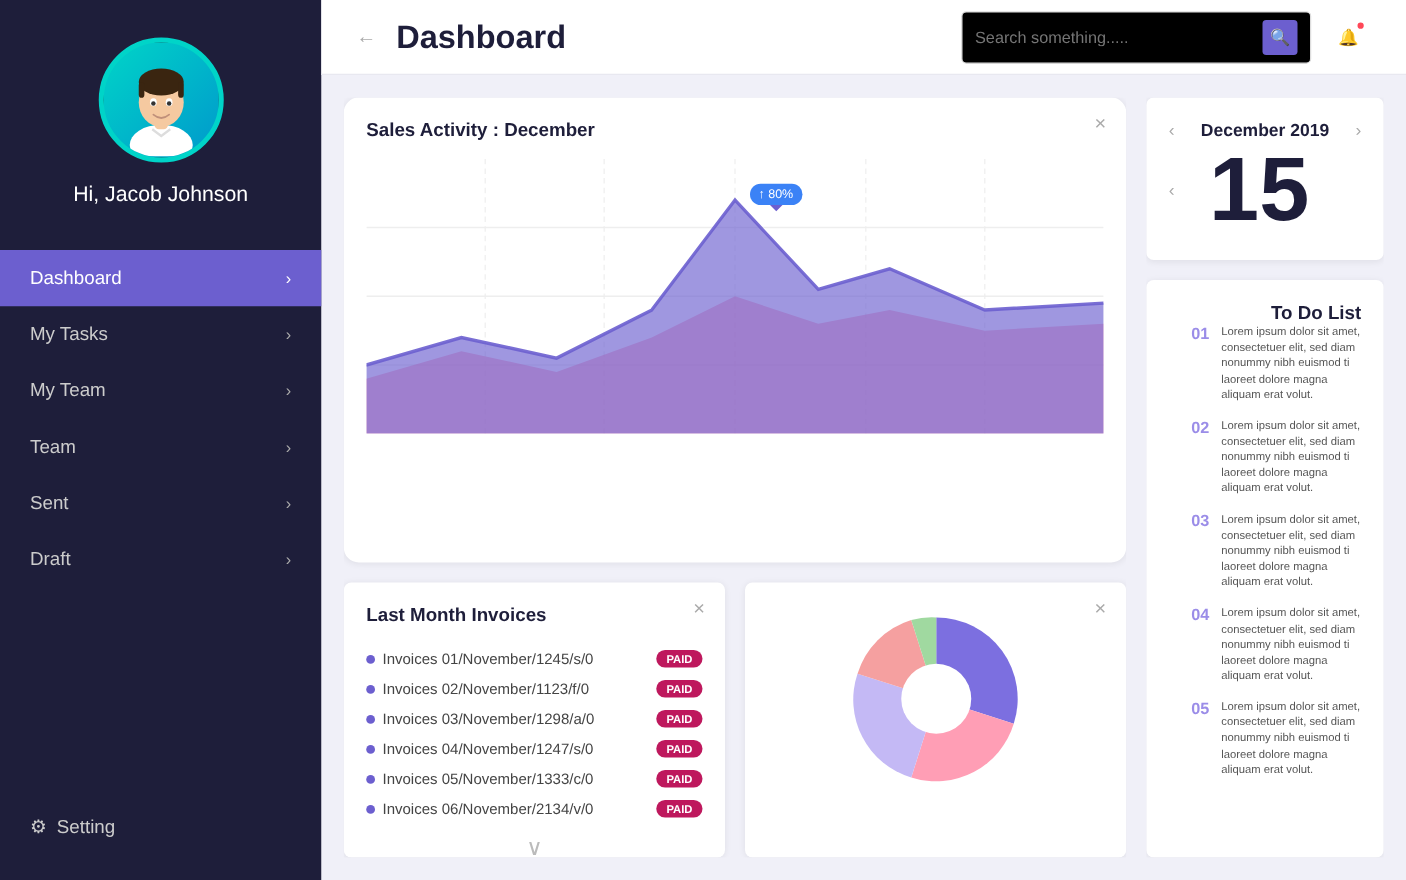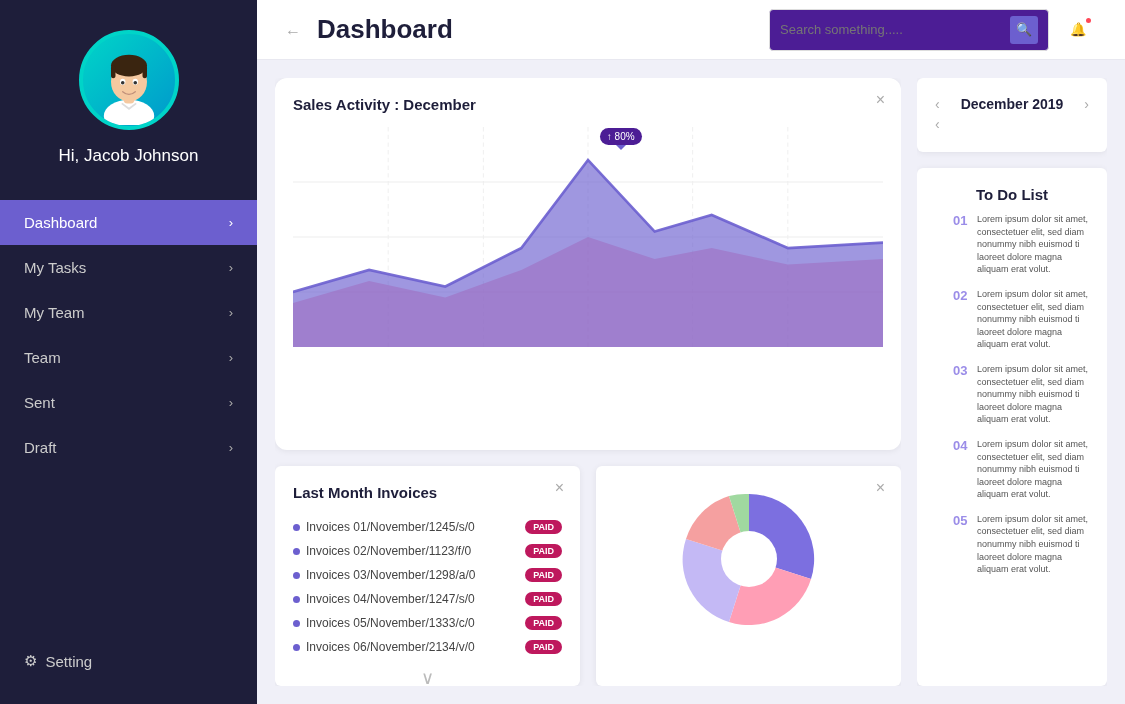--- a/index.html
+++ b/index.html
@@ -84,21 +84,21 @@
     .header-left { display: flex; align-items: center; gap: 16px; }
     .back-arrow { color: #aaa; font-size: 16px; cursor: pointer; }
     .header-title { font-size: 26px; font-weight: 700; color: #1e1e3a; }
     .header-right { display: flex; align-items: center; gap: 12px; }
     .search-box {
       display: flex;
       align-items: center;
       border: 1px solid #ddd;
       border-radius: 4px;
       padding: 6px 10px;
-      background: #4c1d95;
+      background: #000000;
       width: 280px;
     }
     .search-input {
       border: none;
       outline: none;
       background: transparent;
       font-size: 13px;
       color: #888;
       flex: 1;
     }
@@ -237,35 +237,35 @@
       justify-content: space-between;
       margin-bottom: 4px;
     }
     .cal-month { font-size: 14px; font-weight: 700; color: #1e1e3a; }
     .cal-nav { color: #aaa; cursor: pointer; font-size: 14px; }
     .cal-day-big { font-size: 72px; font-weight: 900; color: #1e1e3a; line-height: 1; text-align: center; }
     .cal-nav-row { display: flex; align-items: center; justify-content: space-between; margin-bottom: 2px; }
     .cal-desc { font-size: 9.5px; color: #666; line-height: 1.4; margin-top: 6px; }
 
     .todo-card { flex: 1; overflow: hidden; }
-    .todo-title { font-size: 15px; font-weight: 700; color: #1e1e3a; margin-bottom: 10px; text-align: center; }
+    .todo-title { font-size: 15px; font-weight: 700; color: #1e1e3a; text-align: right; }
     .todo-item { display: flex; gap: 8px; margin-bottom: 12px; margin-left: 18px; }
     .todo-num { font-size: 13px; font-weight: 700; color: #9b8de8; flex-shrink: 0; width: 16px; }
     .todo-text { font-size: 9px; color: #555; line-height: 1.4; }
 
     
     .chart-svg { width: 100%; height: 100%; }
     .tooltip-bubble {
-      background: #4c1d95;
+      background: #3b82f6;
       color: white;
       font-size: 10px;
       padding: 3px 7px;
       border-radius: 10px;
       position: absolute;
-      top: 1px;
+      top: 20px;
       left: 52%;
       display: flex;
       align-items: center;
       gap: 4px;
       white-space: nowrap;
       justify-content: center;
     }
     .tooltip-bubble::after {
       content: '';
       position: absolute;
@@ -479,20 +479,21 @@
     <div class="right-col">
 
       <div class="card calendar-card">
         <div class="cal-header">
           <span class="cal-nav">‹</span>
           <span class="cal-month">December 2019</span>
           <span class="cal-nav">›</span>
         </div>
         <div class="cal-nav-row">
           <span class="cal-nav">‹</span>
+          <div class="cal-day-big">15</div>
           <span style="width:14px"></span>
         </div>
       </div>
 
       <div class="card todo-card">
         <div class="todo-title">To Do List</div>
         <div id="todo-list">
             <div class="todo-item">
       <span class="todo-num">01</span>
       <span class="todo-text">Lorem ipsum dolor sit amet, consectetuer elit, sed diam nonummy nibh euismod ti laoreet dolore magna aliquam erat volut.</span>

